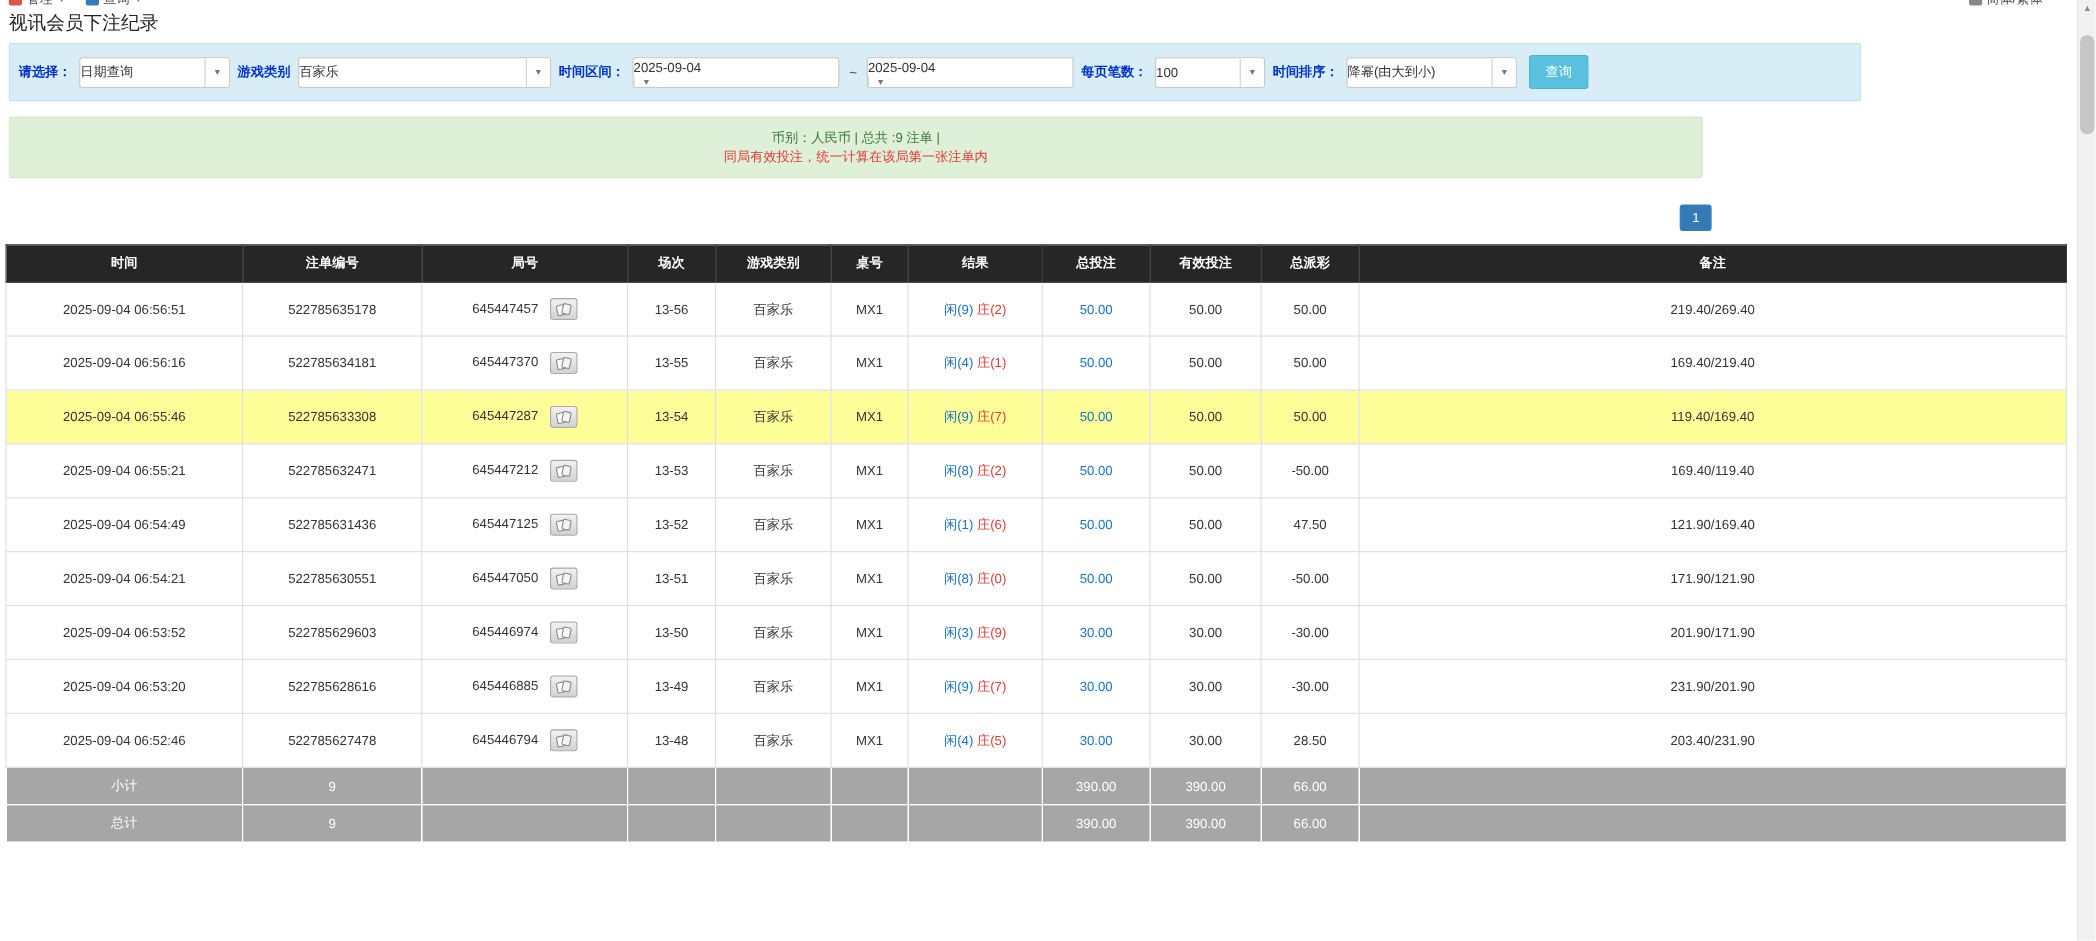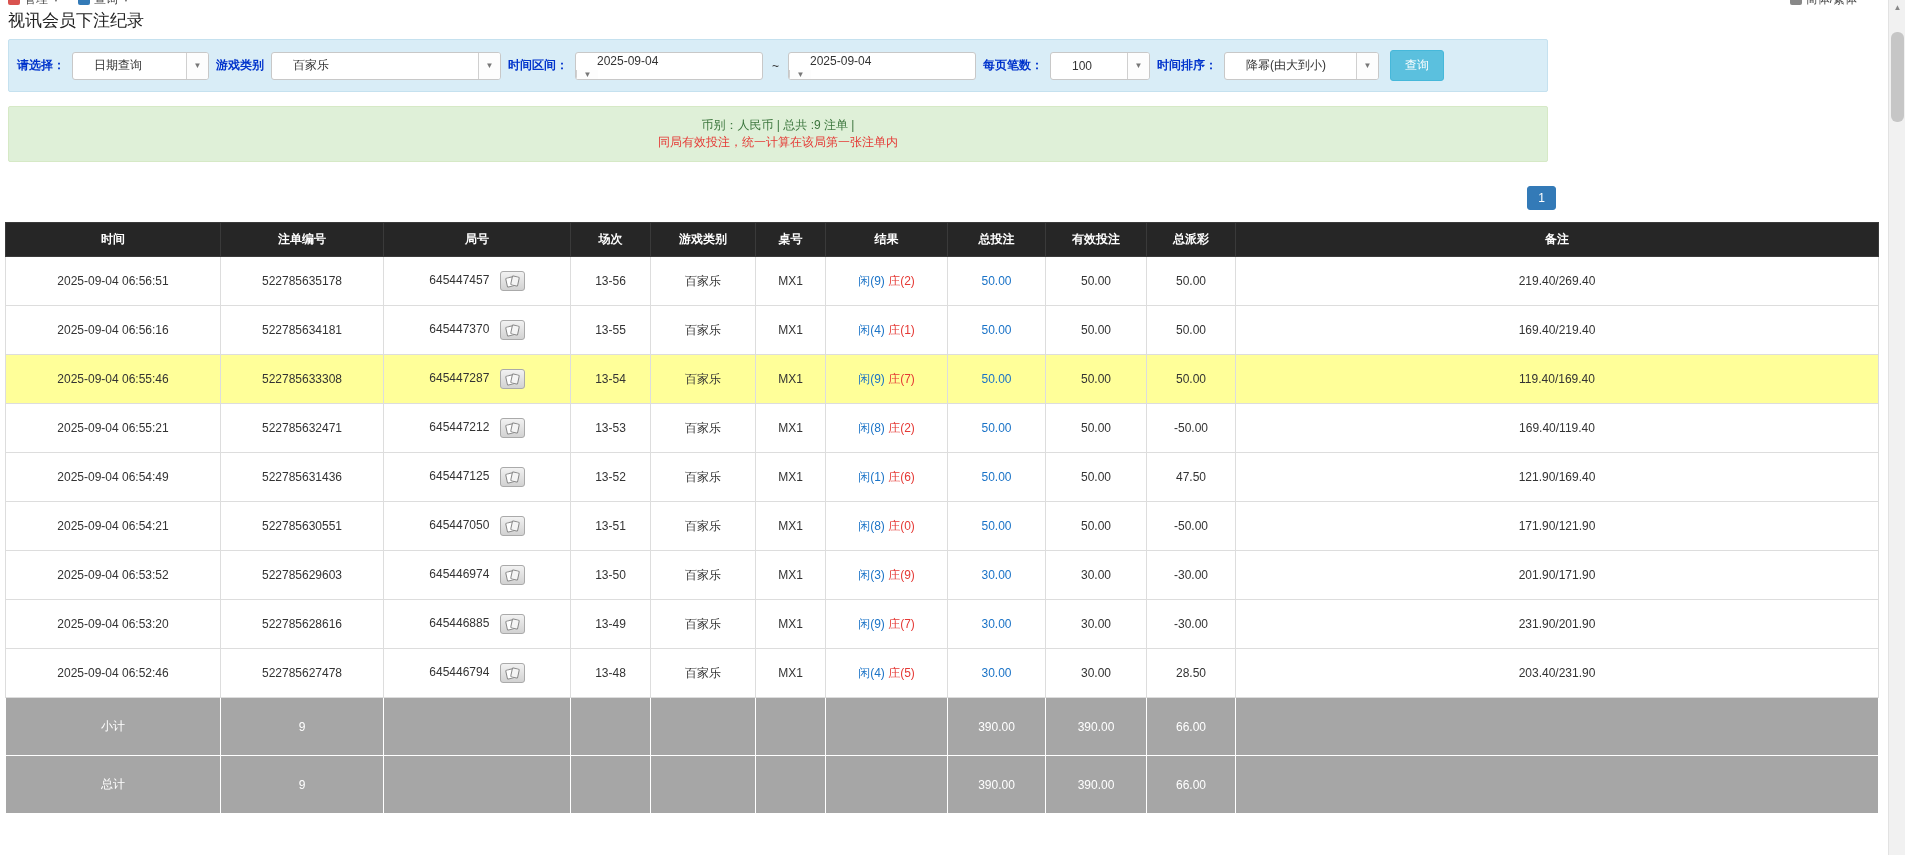--- a/index.html
+++ b/index.html
@@ -30,34 +30,34 @@
   
   .page-title {
     height: 19px; overflow: hidden;
     margin: 0 0 0 8px;
     font-size: 17px; color: #222; line-height: 22px;
   }
 
   
   .filter-panel {
     margin: 10px 8px 0 8px;
-    width: 1540px;
+    width: 1684px;
     background: #d9edf7;
     border: 1px solid #c5e1ef;
     border-radius: 2px;
     padding: 10px 8px;
     display: flex; align-items: center; gap: 7px;
   }
   .flabel { color: #0033cc; font-weight: bold; white-space: nowrap; }
   .select {
     display: inline-flex; align-items: stretch;
     background: #fff; border: 1px solid #c8c8c8; border-radius: 3px;
     height: 28px; overflow: hidden;
   }
-  .select .val { padding: 0 21px; display: flex; align-items: center; white-space: nowrap; color:#333; }
+  .select .val { padding: 0 0; display: flex; align-items: center; white-space: nowrap; color:#333; }
   .select .arrow {
     width: 22px; border-left: 1px solid #d0d0d0; background: #fdfdfd;
     display: flex; align-items: center; justify-content: center;
     color: #777; font-size: 8px;
   }
   .w-select1 { width: 137px; } .w-select1 .val { flex: 1; }
   .w-game    { width: 230px; } .w-game .val { flex: 1; }
   .w-date    { width: 188px; flex-direction: column; } .w-date .val { flex: 1; }
   .w-size    { width: 100px; } .w-size .val { flex: 1; }
   .w-sort    { width: 155px; } .w-sort .val { flex: 1; }
@@ -125,21 +125,21 @@
     background: linear-gradient(#f2f2f2, #d2d2d2);
     border: 1px solid #aaa; border-radius: 3px;
     vertical-align: middle; margin-left: 7px;
     cursor: pointer; line-height: 0; text-align: center;
   }
   .round-icon svg { margin-top: 3px; }
 
   .summary-row td {
     background: #a6a6a6; color: #fff;
     border: 1px solid #fff;
-    padding: 20px 4px;
+    padding: 8px 4px;
     text-align: center;
   }
 
   
   .scrollbar {
     position: fixed; top: 0; right: 0;
     width: 17px; height: 855px;
     background: #f1f1f1; border-left: 1px solid #e2e2e2;
   }
   .scrollbar-thumb {

